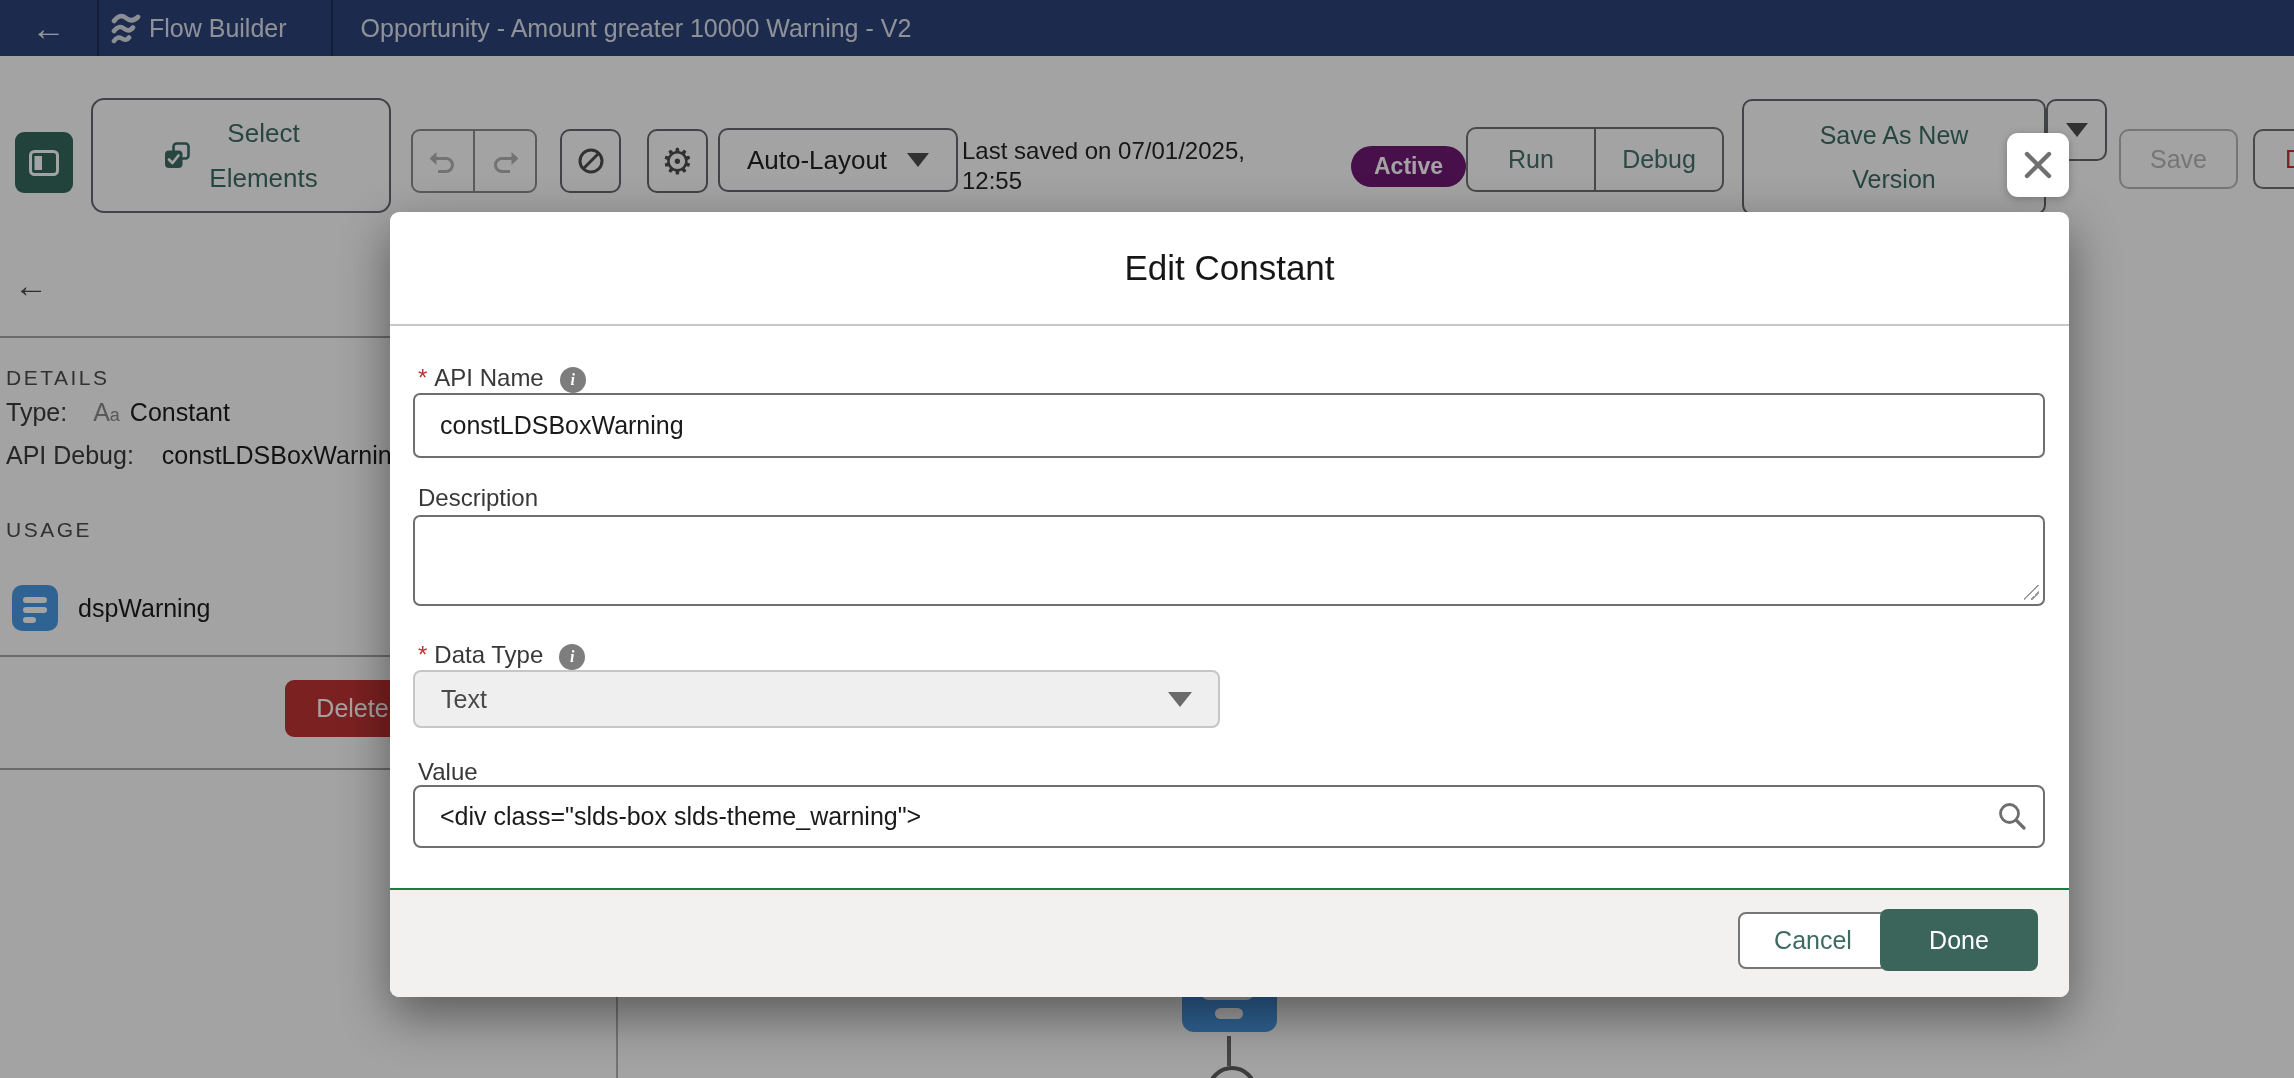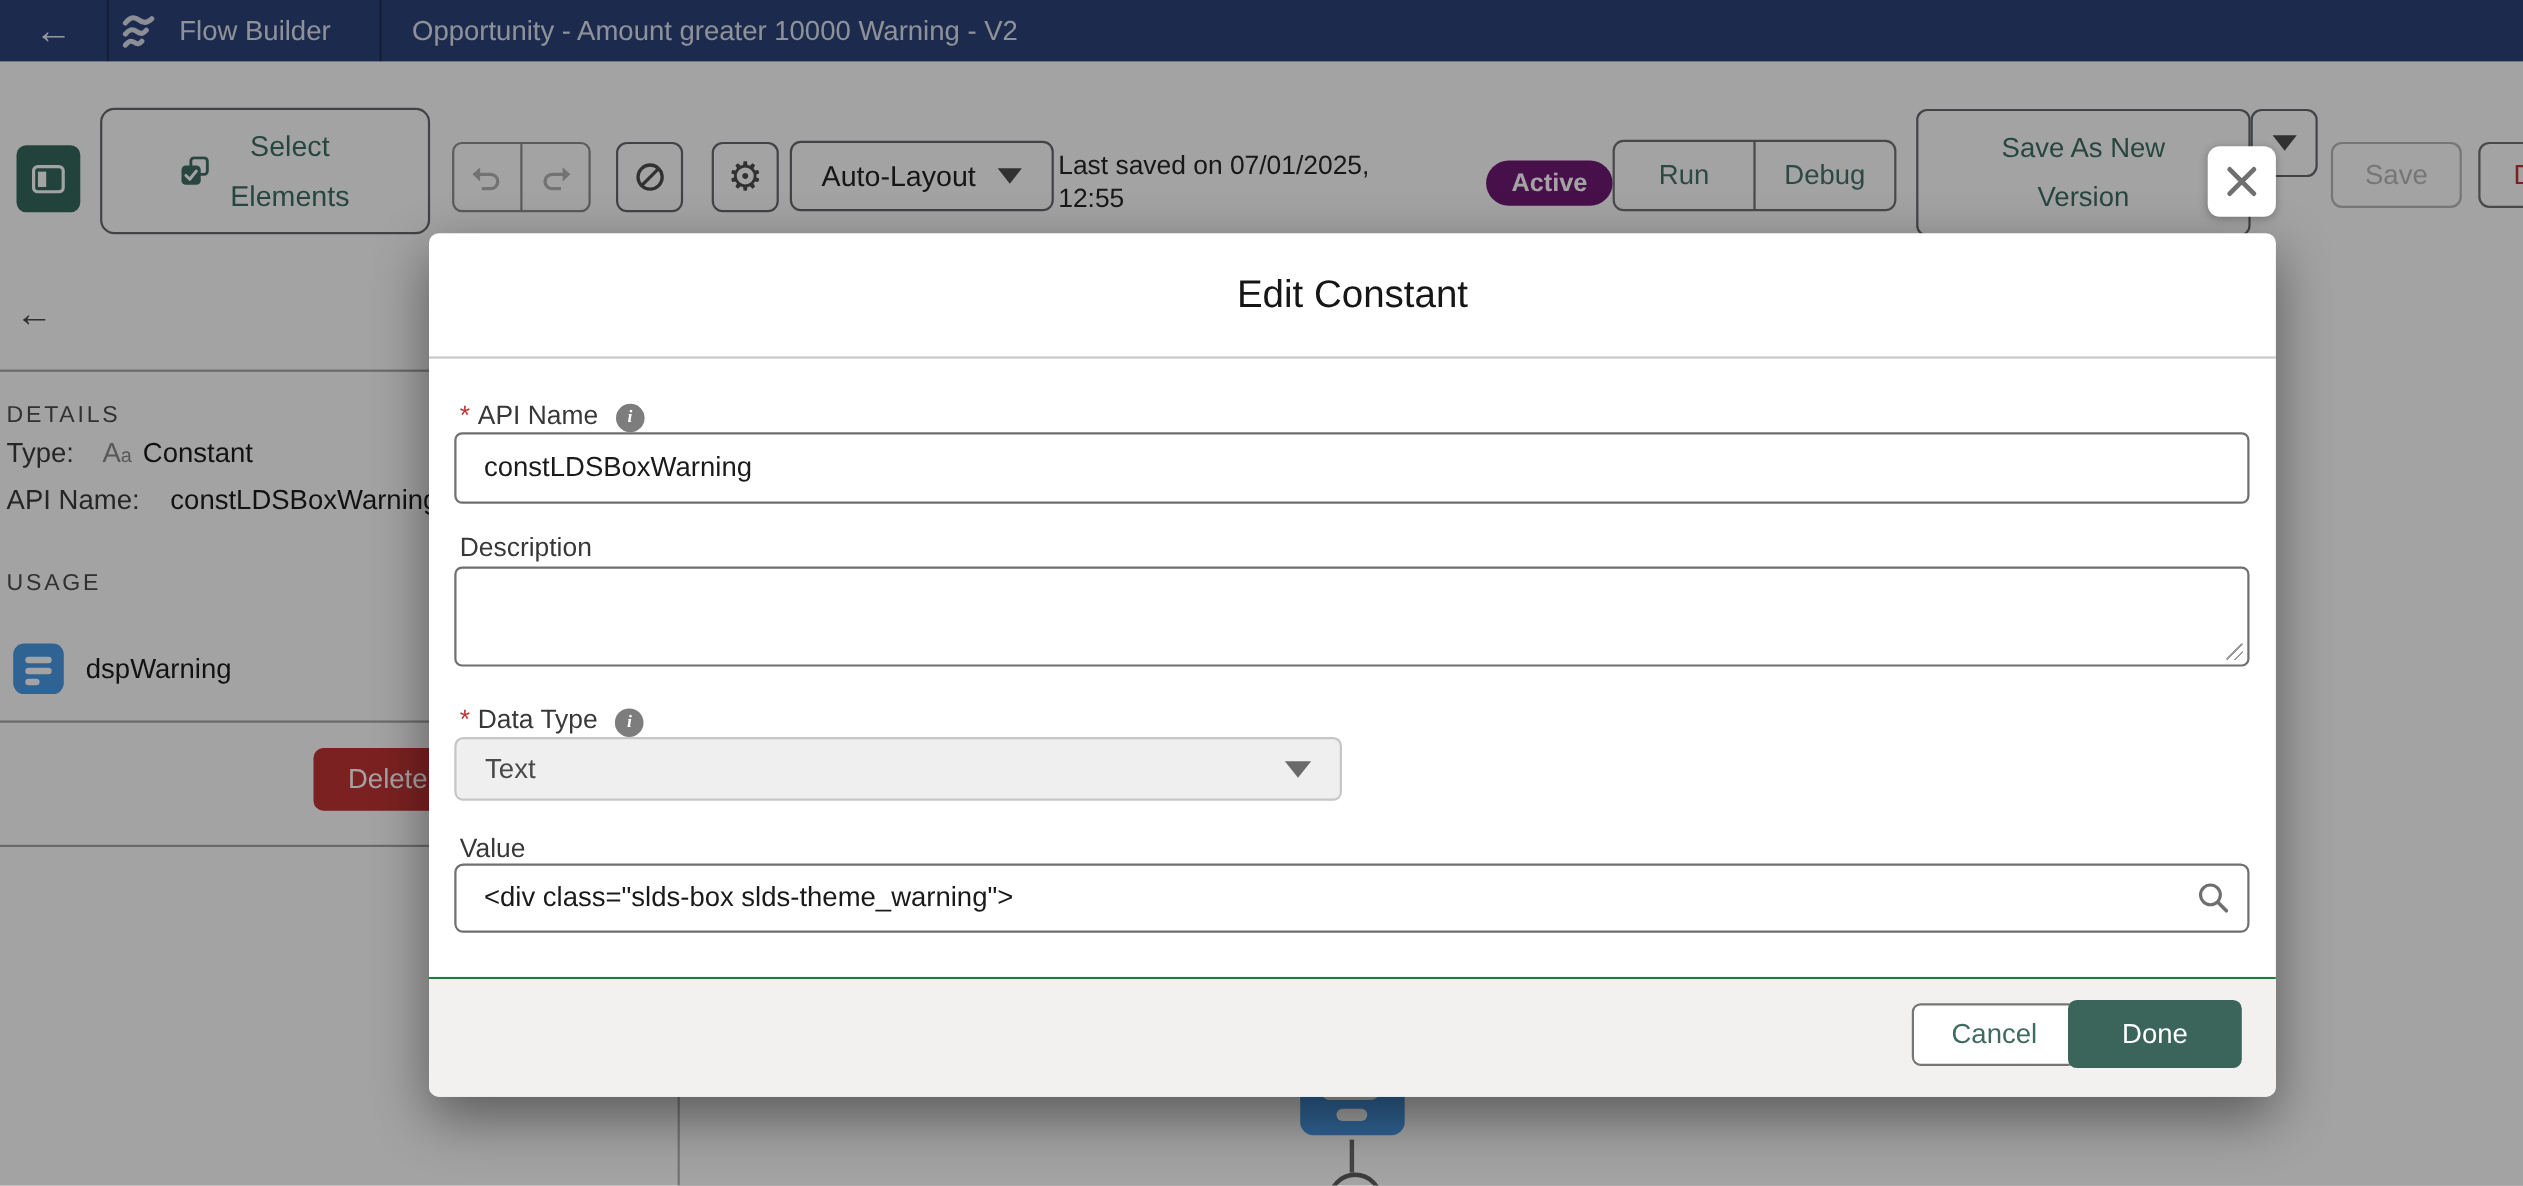--- a/index.html
+++ b/index.html
@@ -5,21 +5,21 @@
   html,body{margin:0;padding:0;background:#888;}
   .app{position:relative;width:2294px;height:1078px;overflow:hidden;background:#ffffff;
        font-family:"Liberation Sans",sans-serif;}
 
   
   .navbar{position:absolute;left:0;top:0;width:100%;height:56px;background:#2d4479;
           display:flex;align-items:center;z-index:1;}
   .nav-back{width:97px;height:100%;display:flex;align-items:center;justify-content:center;
             color:#e8ecf4;font-size:34px;cursor:pointer;}
   .nav-sep{width:2px;height:100%;background:rgba(0,0,0,.28);}
-  .nav-brand{display:flex;align-items:center;gap:22px;padding:0 44px 0 12px;height:100%;}
+  .nav-brand{display:flex;align-items:center;gap:8px;padding:0 44px 0 12px;height:100%;}
   .nav-brand .brand-label{color:#dfe4ee;font-size:25px;}
   .nav-title{color:#dfe4ee;font-size:25px;padding-left:28px;white-space:nowrap;}
 
   
   .toolbar{position:absolute;left:0;top:56px;width:100%;height:166px;background:#ffffff;z-index:1;}
   .tbtn{position:absolute;box-sizing:border-box;border:2px solid #666a6e;border-radius:10px;
         background:#fff;display:flex;align-items:center;justify-content:center;cursor:pointer;}
   .toggle-btn{position:absolute;left:15px;top:76px;width:58px;height:61px;border-radius:9px;
         background:#366a5d;display:flex;align-items:center;justify-content:center;cursor:pointer;}
   .select-btn{left:91px;top:42px;width:300px;height:115px;border-radius:13px;gap:18px;
@@ -237,21 +237,21 @@
 
     <div class="lp-heading" style="top:144px">DETAILS</div>
 
     <div class="lp-row" style="top:176px">
       <span>Type:</span>
       <span class="aa-icon"><span class="bigA">A</span><span class="smalla">a</span></span>
       <span class="lp-value">Constant</span>
     </div>
 
     <div class="lp-row" style="top:219px">
-      <span>API Name:</span>
+      <span>API Debug:</span>
       <span class="lp-value" style="margin-left:28px">constLDSBoxWarning</span>
     </div>
 
     <div class="lp-heading" style="top:296px">USAGE</div>
 
     <div class="usage-row">
       <span class="screen-icon">
         <span class="bar" style="left:11px;top:12px;width:24px;height:6px"></span>
         <span class="bar" style="left:11px;top:22px;width:24px;height:6px"></span>
         <span class="bar" style="left:11px;top:32px;width:13px;height:6px"></span>

